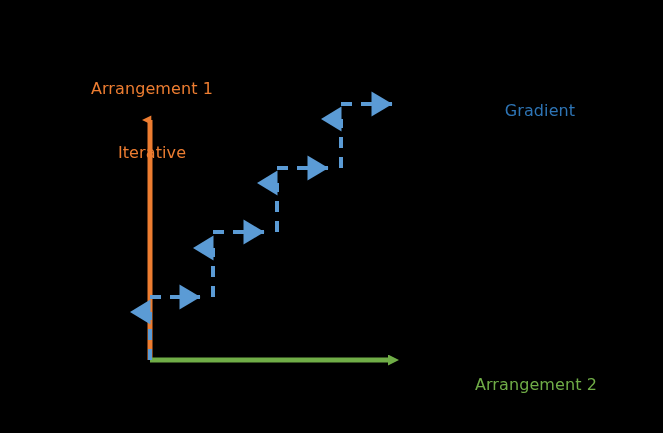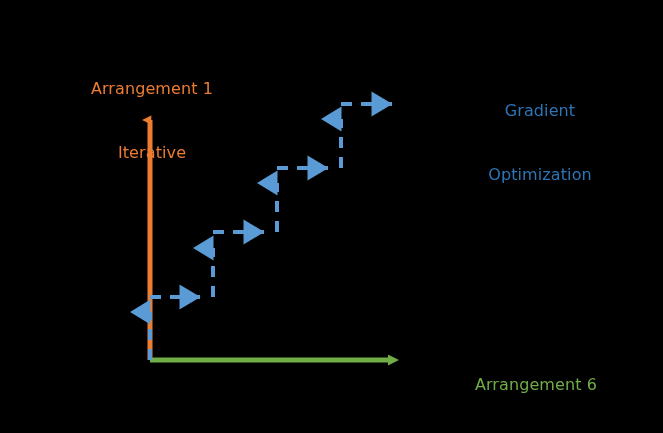--- a/index.html
+++ b/index.html
@@ -92,22 +92,21 @@
       <line x1="341" y1="104" x2="392" y2="104" marker-end="url(#arrow-right-blue)"></line>
     </g>
   </svg>
 
   <div class="label" id="label-y">
     <span class="label-line">Arrangement 1</span>
     <span class="label-line">Iterative</span>
   </div>
 
   <div class="label" id="label-x">
-    <span class="label-line">Arrangement 6</span>
+    <span class="label-line">Arrangement 2</span>
     
   </div>
 
   <div class="label" id="label-result">
     <span class="label-line">Gradient</span>
-    <span class="label-line">Optimization</span>
   </div>
 
 </div>
 
 </body></html>

